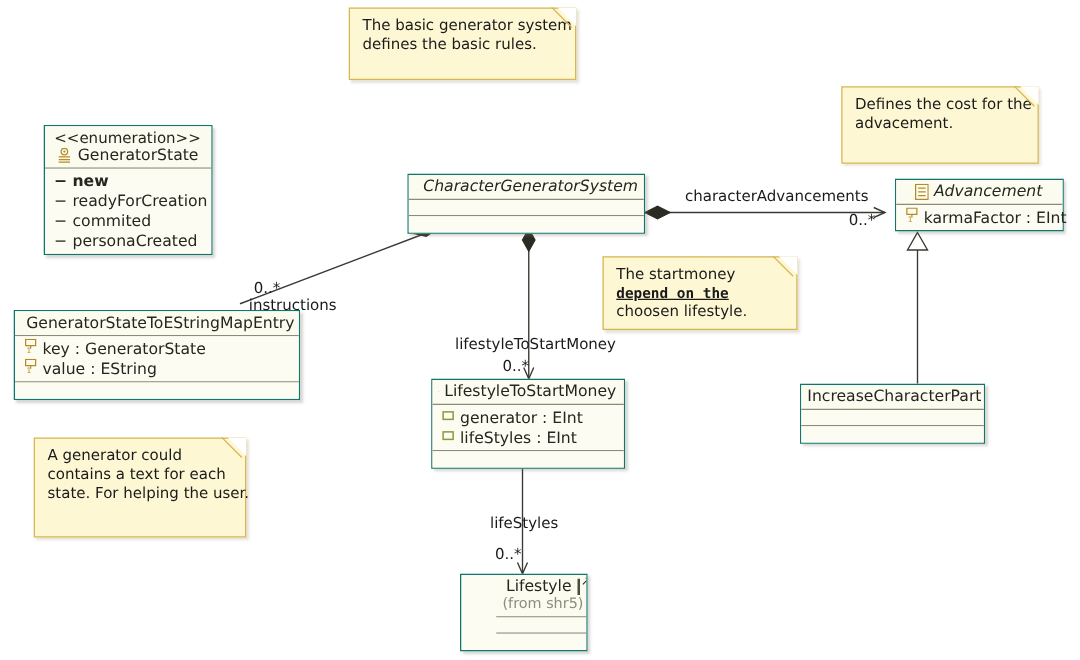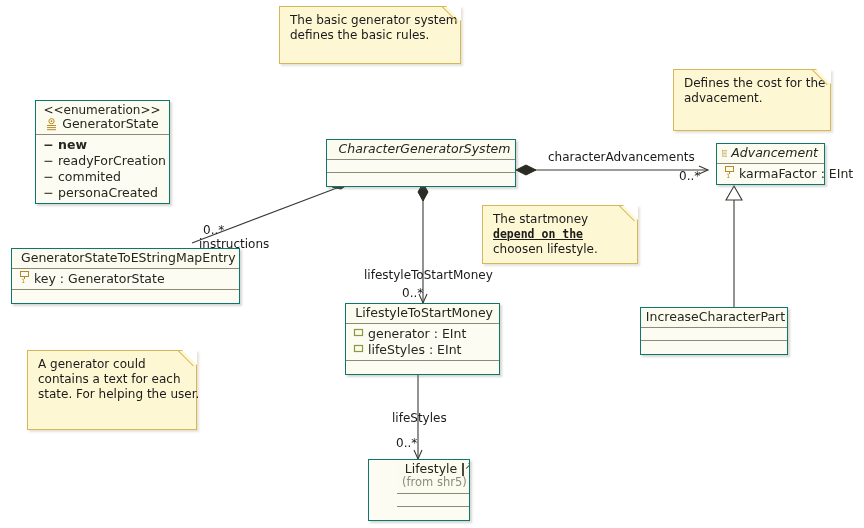--- a/index.html
+++ b/index.html
@@ -284,21 +284,21 @@
           <line x1="2.5" y1="6.5" x2="8.5" y2="6.5" stroke="#b58b25" stroke-width="1"></line>
           <line x1="2.5" y1="9.5" x2="8.5" y2="9.5" stroke="#b58b25" stroke-width="1"></line>
         </svg>
         <span class="cls-name">CharacterGeneratorSystem</span>
       </span>
     </div>
     <div class="uml-compartment empty"></div>
     <div class="uml-compartment empty last"></div>
   </div>
 
-  <div class="uml-box" style="left:716px; top:143px; width:109px;">
+  <div class="uml-box" style="left:716px; top:143px; width:135px;">
     <div class="uml-header abstract">
       <span style="display:flex; align-items:center; justify-content:center; gap:4px;">
         <svg width="11" height="13" viewBox="0 0 11 13">
           <rect x="0.5" y="0.5" width="10" height="12" fill="none" stroke="#b58b25" stroke-width="1"></rect>
           <line x1="2.5" y1="3.5" x2="8.5" y2="3.5" stroke="#b58b25" stroke-width="1"></line>
           <line x1="2.5" y1="6.5" x2="8.5" y2="6.5" stroke="#b58b25" stroke-width="1"></line>
           <line x1="2.5" y1="9.5" x2="8.5" y2="9.5" stroke="#b58b25" stroke-width="1"></line>
         </svg>
         <span class="cls-name">Advancement</span>
       </span>
@@ -333,20 +333,30 @@
       <div class="uml-feature">
         <span class="feat-ico">
           <svg width="11" height="12" viewBox="0 0 11 12">
             <rect x="1.5" y="0.5" width="8" height="5" fill="none" stroke="#b58b25" stroke-width="1"></rect>
             <line x1="5.5" y1="5.5" x2="5.5" y2="8" stroke="#b58b25" stroke-width="1"></line>
             <text x="2.2" y="11.6" font-size="6" fill="#b58b25" font-family="DejaVu Sans, sans-serif">1</text>
           </svg>
         </span>
         <span>key : GeneratorState</span>
       </div>
+      <div class="uml-feature">
+        <span class="feat-ico">
+          <svg width="11" height="12" viewBox="0 0 11 12">
+            <rect x="1.5" y="0.5" width="8" height="5" fill="none" stroke="#b58b25" stroke-width="1"></rect>
+            <line x1="5.5" y1="5.5" x2="5.5" y2="8" stroke="#b58b25" stroke-width="1"></line>
+            <text x="2.2" y="11.6" font-size="6" fill="#b58b25" font-family="DejaVu Sans, sans-serif">1</text>
+          </svg>
+        </span>
+        <span>value : EString</span>
+      </div>
     </div>
     <div class="uml-compartment empty last"></div>
   </div>
 
   <div class="uml-box" style="left:345px; top:303px; width:155px;">
     <div class="uml-header">
       <span style="display:flex; align-items:center; justify-content:center; gap:4px;">
         <svg width="11" height="13" viewBox="0 0 11 13">
           <rect x="0.5" y="0.5" width="10" height="12" fill="none" stroke="#b58b25" stroke-width="1"></rect>
           <line x1="2.5" y1="3.5" x2="8.5" y2="3.5" stroke="#b58b25" stroke-width="1"></line>

